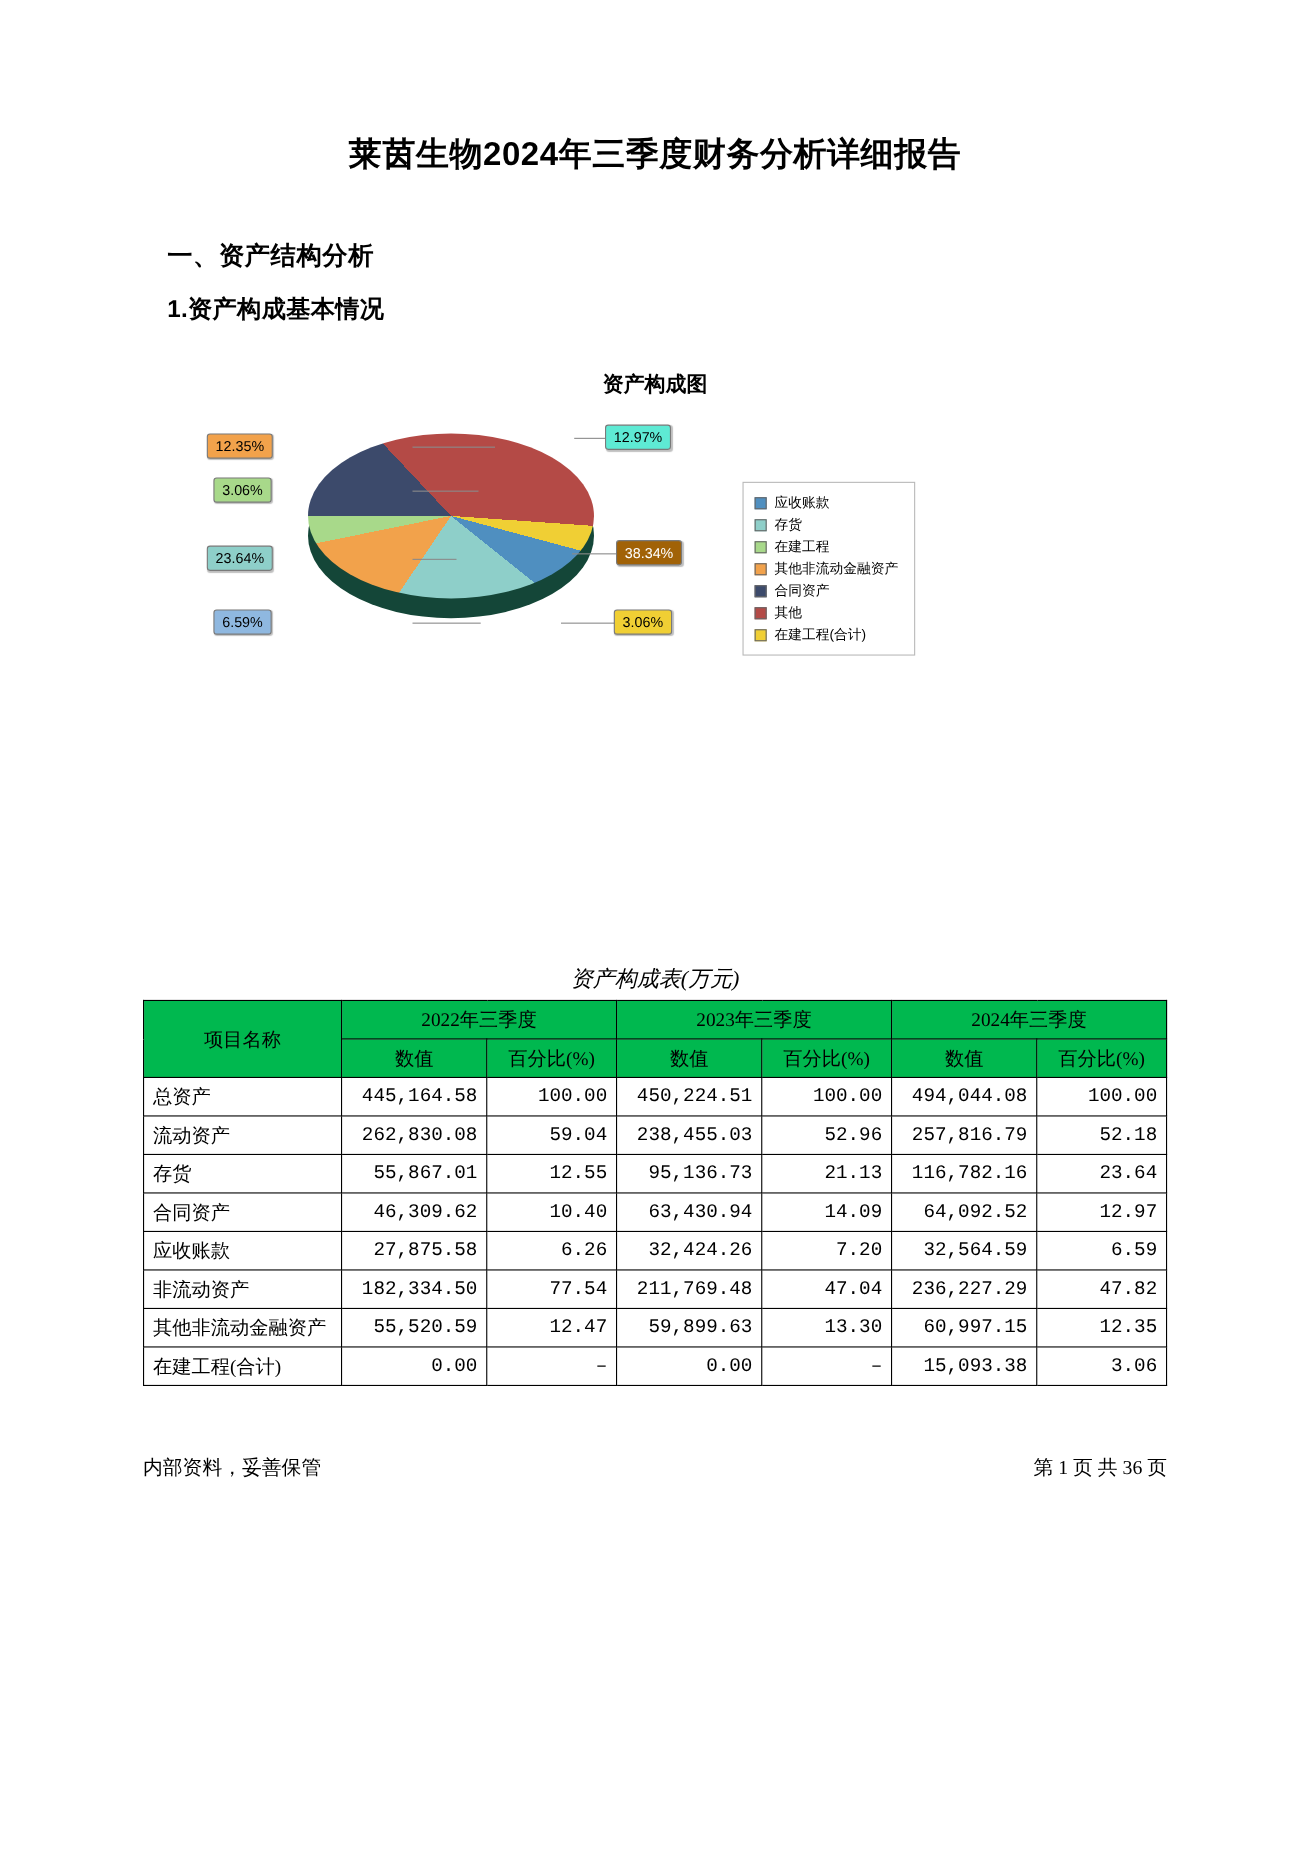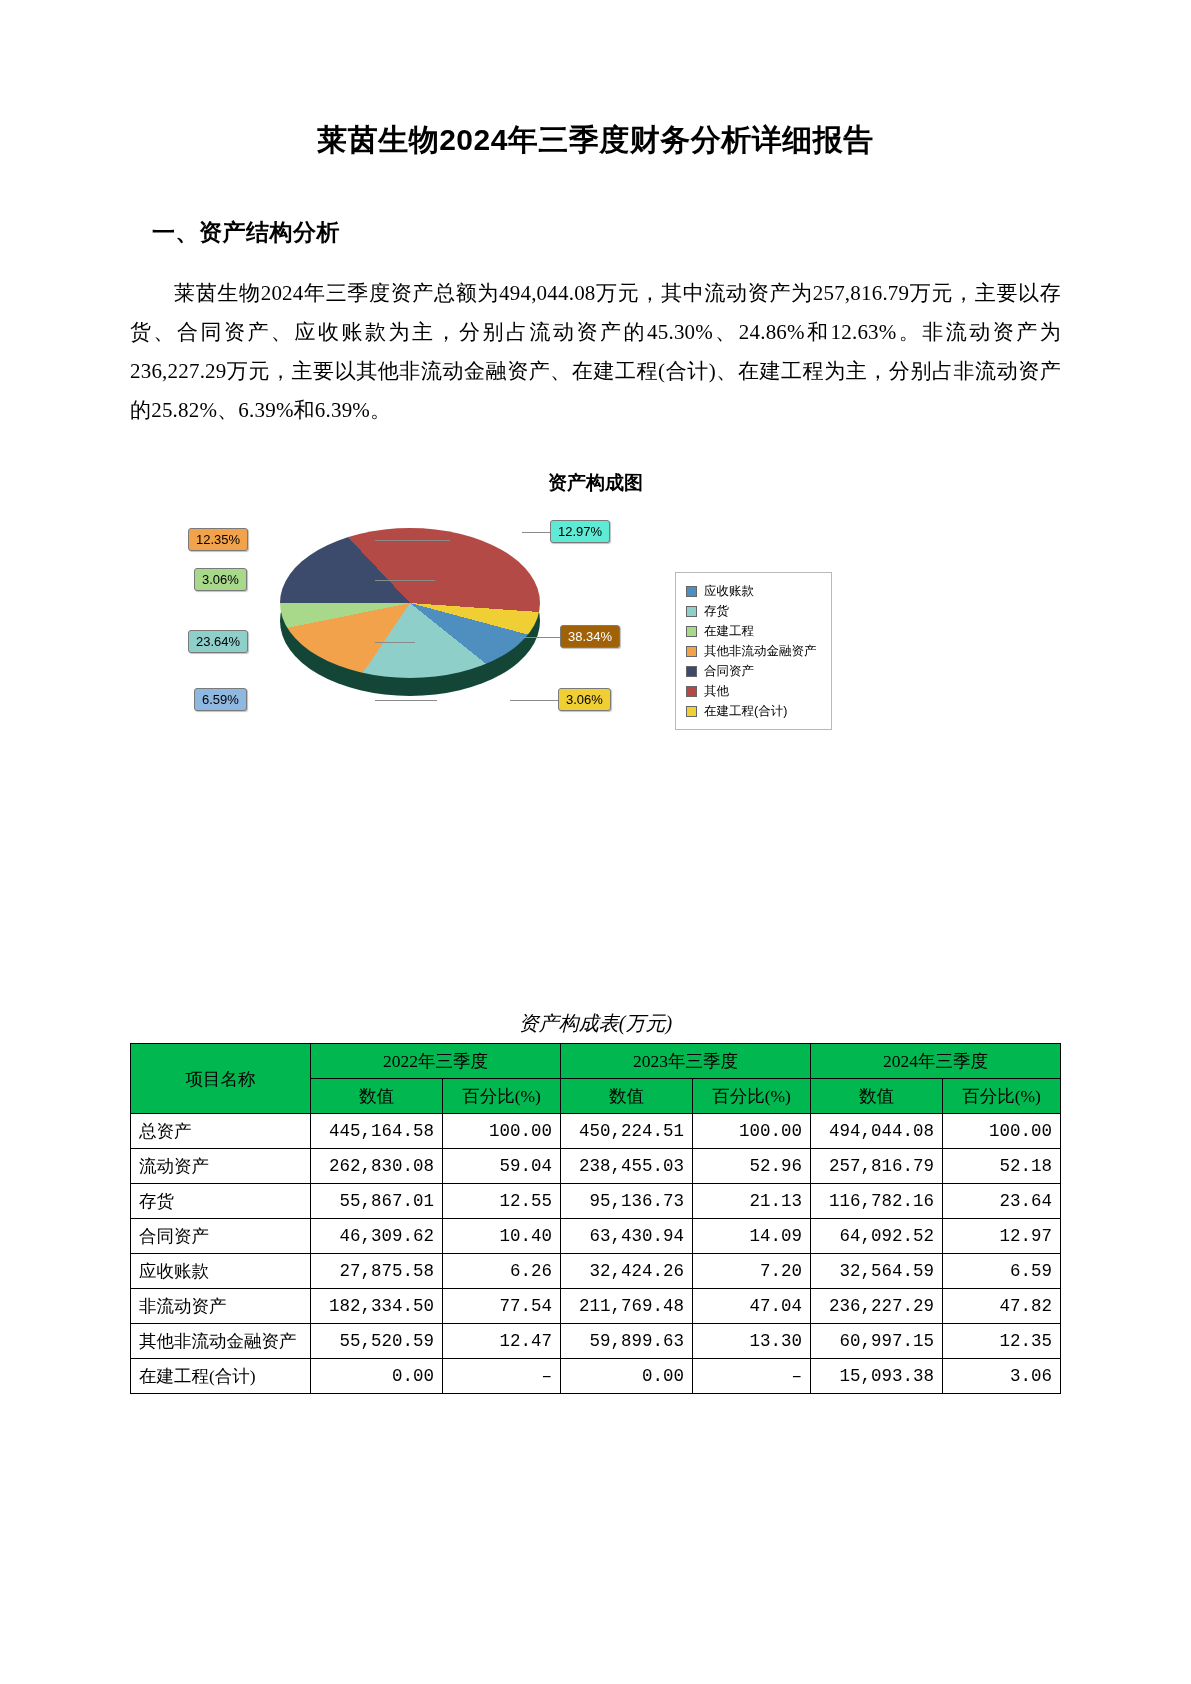--- a/index.html
+++ b/index.html
@@ -187,22 +187,22 @@
   }
 </style>
 </head>
 <body>
 
 <div class="page">
 
   <h1 class="doc-title">莱茵生物2024年三季度财务分析详细报告</h1>
 
   <h2 class="section-title">一、资产结构分析</h2>
-
-  <p class="body-text">莱茵生物2024年三季度资产总额为494,044.08万元，其中流动资产为257,816.79万元，主要以存货、合同资产、应收账款为主，分别占流动资产的45.30%、24.86%和12.63%。非流动资产为236,227.29万元，主要以其他非流动金融资产、在建工程(合计)、在建工程为主，分别占非流动资产的25.82%、6.39%和6.39%。</p>
+  <h3 class="subsection-title">1.资产构成基本情况</h3>
+
 
   <div class="chart-block">
     <div class="chart-title">资产构成图</div>
     <div class="chart-canvas">
 
       <div class="pie-wrap">
         <div class="pie-base"></div>
         <div class="pie-top"></div>
       </div>
 
@@ -353,14 +353,18 @@
         <td class="num">0.00</td>
         <td class="num">–</td>
         <td class="num">0.00</td>
         <td class="num">–</td>
         <td class="num">15,093.38</td>
         <td class="num">3.06</td>
       </tr>
     </tbody>
   </table>
 
+  <div class="footer">
+    <span>内部资料，妥善保管</span>
+    <span>第 1 页  共 36 页</span>
+  </div>
 
 </div>
 
 </body></html>

